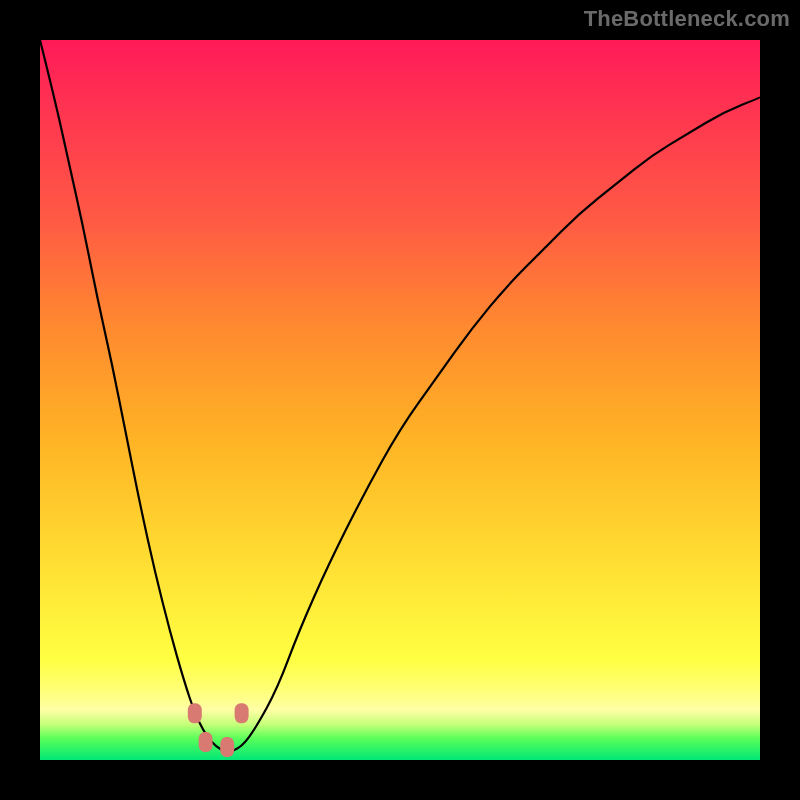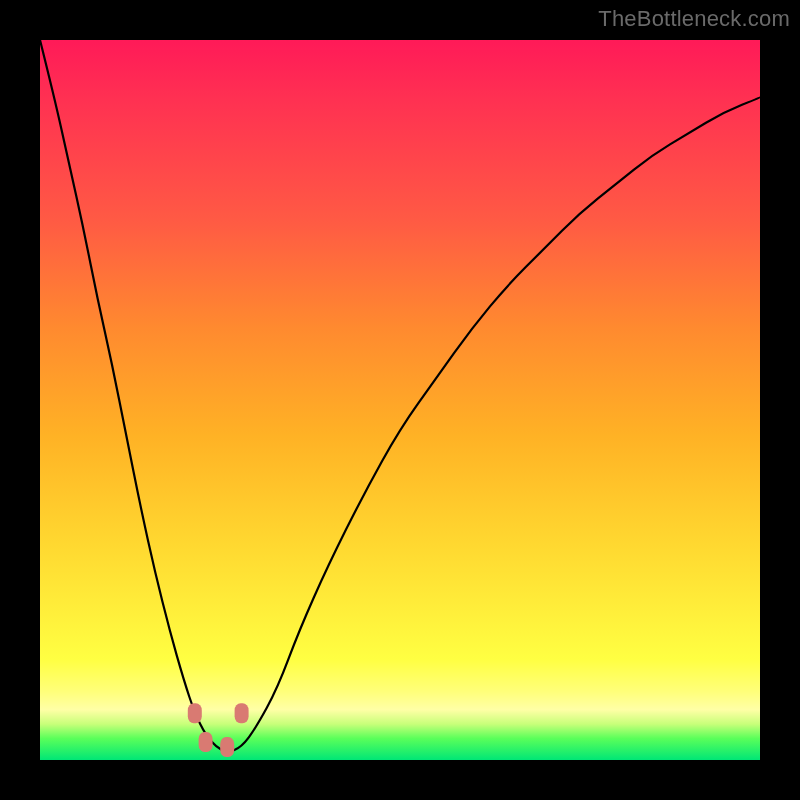--- a/index.html
+++ b/index.html
@@ -39,21 +39,21 @@
       #5aff5a 97%,
       #00e676 100%
     );
   }
   .watermark {
     position: absolute;
     top: 6px;
     right: 10px;
     font-family: Arial, Helvetica, sans-serif;
     font-size: 22px;
-    font-weight: 400;
+    font-weight: 700;
     color: #6a6a6a;
     letter-spacing: 0.2px;
   }
   svg.overlay {
     position: absolute;
     left: 0;
     top: 0;
     width: 720px;
     height: 720px;
   }

